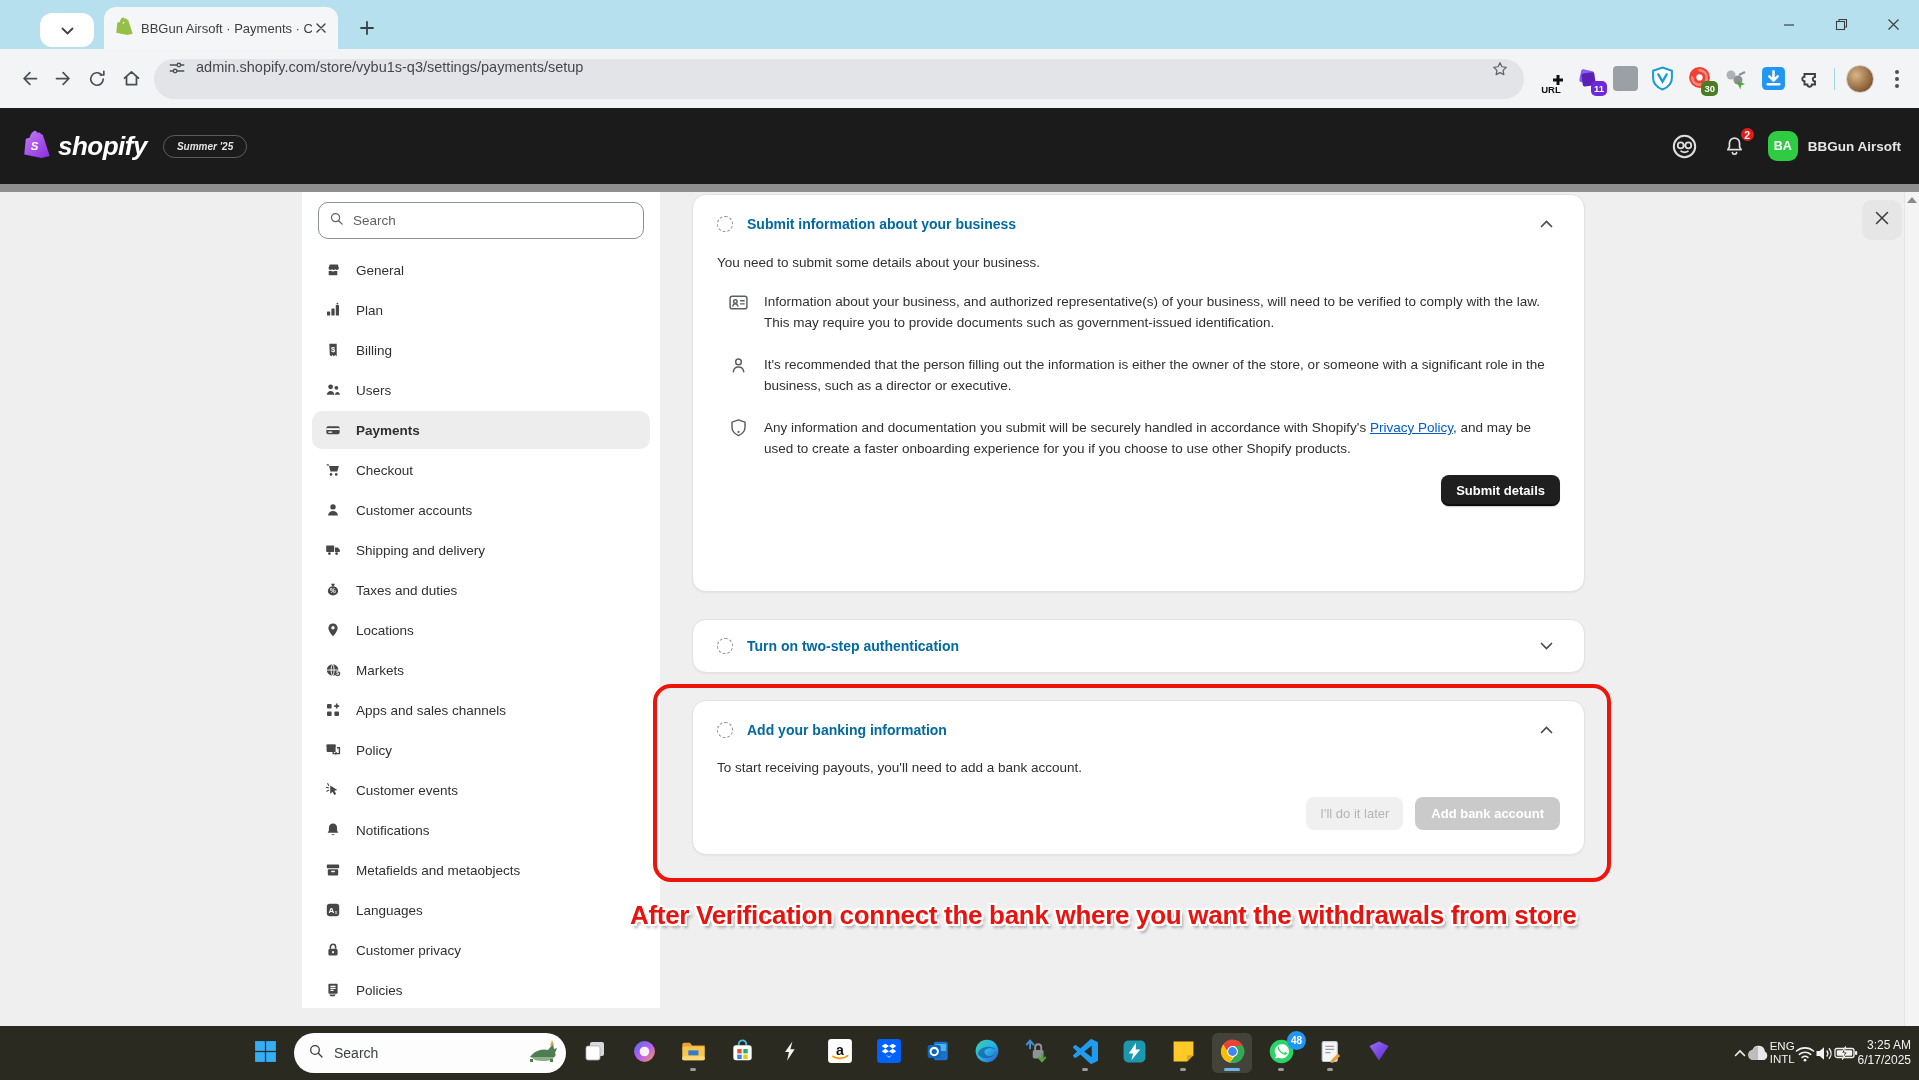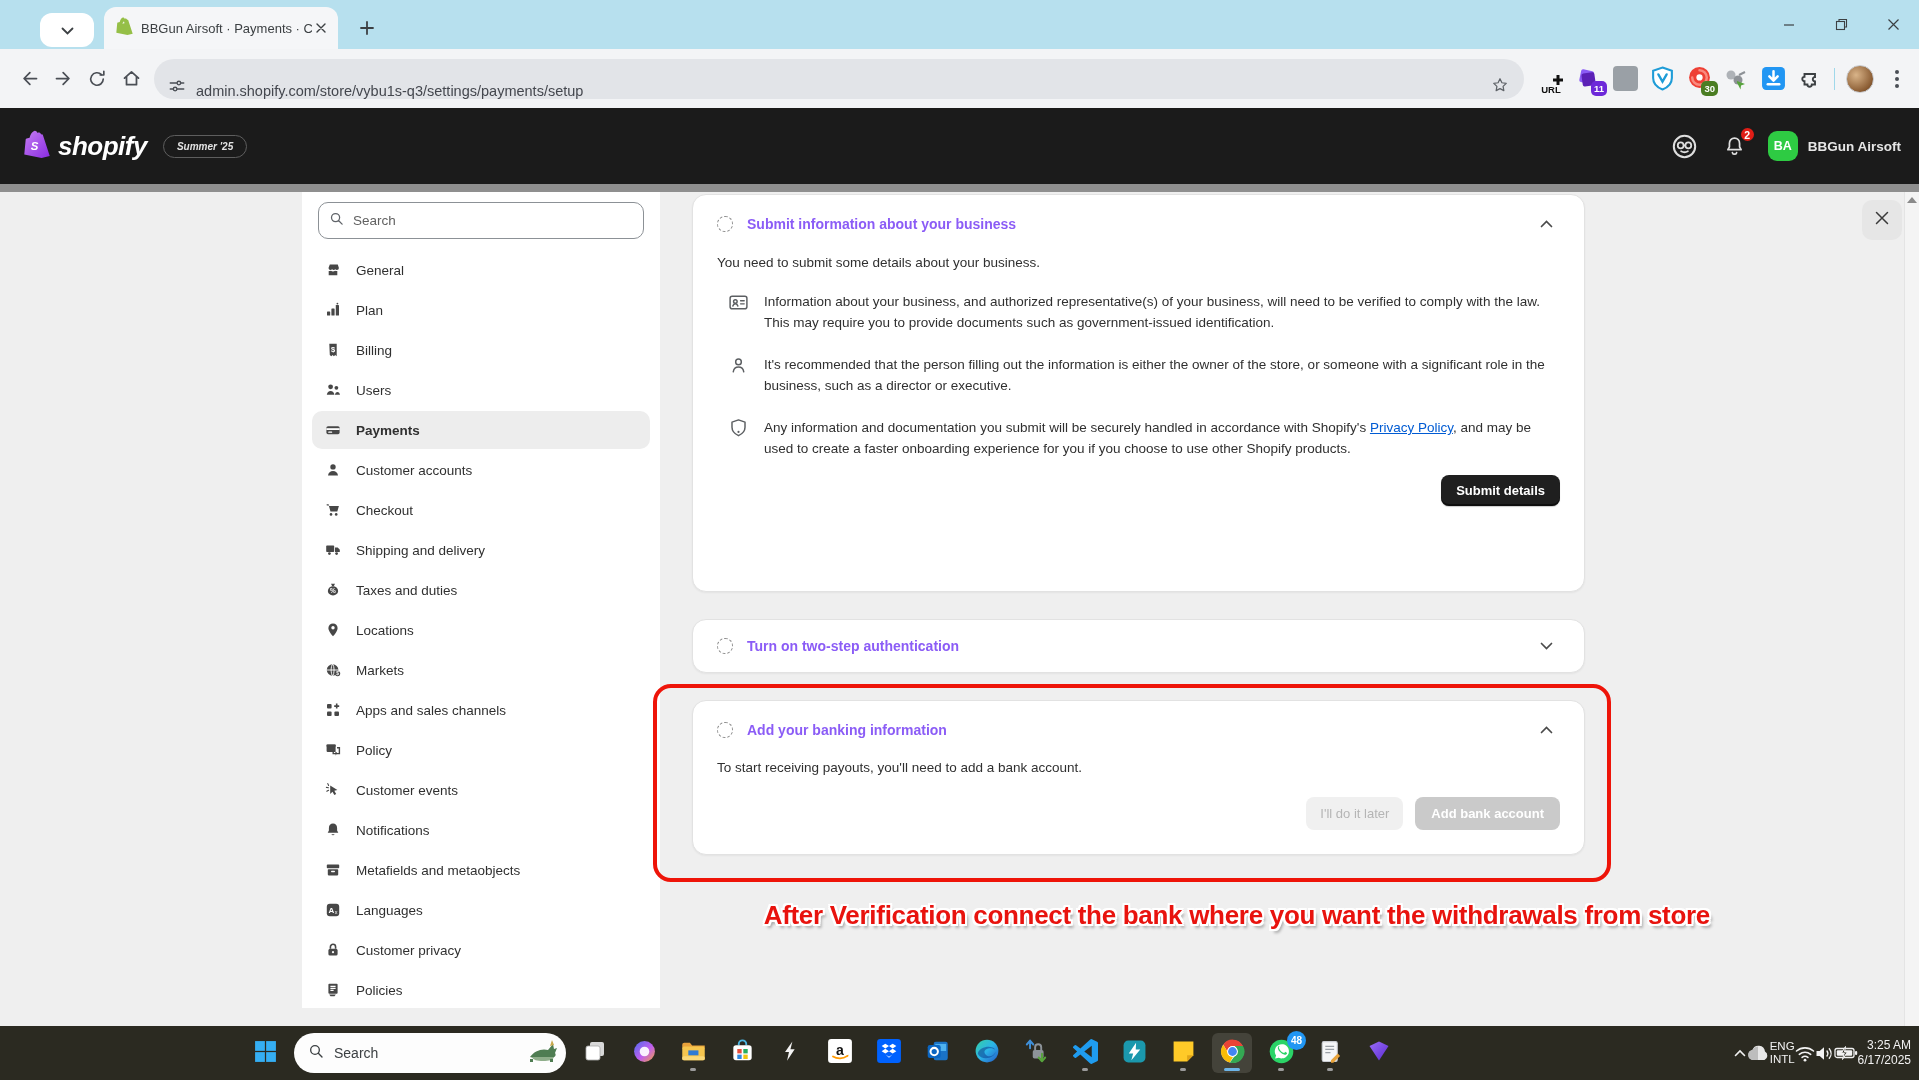--- a/index.html
+++ b/index.html
@@ -11,21 +11,21 @@
   .tab-caret-btn { position:absolute; left:40px; top:13px; width:54px; height:34px; background:#fff; border-radius:12px; display:grid; place-items:center; cursor:pointer; }
   .tab { position:absolute; left:104px; top:7px; width:234px; height:42px; background:#f5f6f8; border-radius:12px 12px 0 0; display:flex; align-items:center; padding:0 8px 0 12px; }
   .tab-title { font-size:13px; color:#3c4043; white-space:nowrap; overflow:hidden; flex:1; margin-left:8px; }
   .tab-close { width:18px; height:18px; display:grid; place-items:center; border-radius:50%; cursor:pointer; flex:none; }
   .newtab-btn { position:absolute; left:352px; top:13px; width:30px; height:30px; display:grid; place-items:center; border-radius:50%; cursor:pointer; }
   .win-controls { position:absolute; right:0; top:0; height:49px; display:flex; }
   .win-btn { width:52px; height:49px; display:grid; place-items:center; cursor:pointer; }
 
   .toolbar { position:absolute; left:0; top:49px; width:1919px; height:59px; background:#f3f4f6; display:flex; align-items:center; }
   .nav-btn { width:34px; height:34px; display:grid; place-items:center; border-radius:50%; cursor:pointer; flex:none; }
-  .omnibox { flex:1 1 auto; height:40px; background:#e2e4e8; border-radius:20px; margin-left:6px; display:flex; align-items:flex-end; padding:0 14px; min-width:0; }
+  .omnibox { flex:1 1 auto; height:40px; background:#e2e4e8; border-radius:20px; margin-left:6px; display:flex; align-items:flex-start; padding:0 14px; min-width:0; }
   .url-text { font-size:14.5px; color:#44474e; margin-left:10px; white-space:nowrap; overflow:hidden; flex:1; }
   .ext-cluster { display:flex; align-items:center; gap:11px; margin:0 10px 0 14px; flex:none; }
   .ext-item { position:relative; width:26px; height:26px; display:grid; place-items:center; cursor:pointer; }
   .ext-badge { position:absolute; right:-6px; bottom:-4px; min-width:16px; height:15px; border-radius:5px; color:#fff; font-size:9.5px; font-weight:bold; display:grid; place-items:center; padding:0 3px; }
   .ext-sep { width:1px; height:22px; background:#9fd8ea; }
   .toolbar-avatar { width:28px; height:28px; border-radius:50%; background:radial-gradient(circle at 35% 35%, #d9b489, #8a5c33 70%, #4c3016); border:1px solid #c9cbcf; cursor:pointer; }
   .menu-dots { display:flex; flex-direction:column; gap:3px; padding:4px 10px; cursor:pointer; }
   .menu-dots i { width:4px; height:4px; border-radius:50%; background:#4a4e55; }
 
   
@@ -52,41 +52,41 @@
   .side-search-text { font-size:13.5px; color:#616161; margin-left:9px; }
   .side-item { margin:0 10px 2px 10px; height:38px; border-radius:10px; display:flex; align-items:center; padding-left:13px; cursor:pointer; }
   .side-item.selected { background:#ededed; }
   .side-item .lbl { font-size:13.5px; color:#303030; margin-left:15px; }
   .side-item.selected .lbl { font-weight:bold; }
   .side-item .ic { width:16px; height:16px; flex:none; display:grid; place-items:center; }
 
   .card { position:absolute; left:692px; width:893px; background:#fff; border:1px solid #e2e2e2; border-radius:14px; box-shadow:0 1px 2px rgba(0,0,0,.05); }
   .card-head { display:flex; align-items:center; gap:14px; }
   .dashed-circle { width:16px; height:16px; border:1.6px dashed #8a8a8a; border-radius:50%; flex:none; }
-  .card-title { font-size:14px; font-weight:bold; color:#8b5cf6; }
+  .card-title { font-size:14px; font-weight:bold; color:#0369a1; }
   .chev { margin-left:auto; display:grid; place-items:center; width:28px; height:28px; cursor:pointer; }
   .intro { margin-top:17px; font-size:13.5px; color:#303030; }
   .bullet { display:flex; gap:15px; margin-top:21px; padding-left:10px; }
   .bullet .bic { flex:none; width:22px; display:flex; justify-content:center; padding-top:1px; }
   .bullet p { font-size:13.5px; line-height:21px; color:#303030; max-width:795px; }
   .bullet a { color:#005bd3; text-decoration:underline; cursor:pointer; }
   .card-actions { display:flex; justify-content:flex-end; gap:12px; margin-top:16px; }
   .btn { border:none; border-radius:8px; font-family:inherit; font-size:13px; cursor:pointer;text-align:center; }
   .btn-dark { background:#1f1f1f; color:#fff; font-weight:bold; padding:8px 15px; box-shadow:inset 0 -2px 0 rgba(0,0,0,.55), 0 1px 1px rgba(0,0,0,.2); }
   .btn-ghost-disabled { background:#f0f0f0; color:#b5b5b5; padding:8px 14px; }
   .btn-primary-disabled { background:#cacaca; color:#fff; font-weight:bold; padding:9px 16px; }
   #card-business { top:2px; height:398px; padding:15px 24px; }
   #card-twostep { top:427px; height:54px; padding:0 24px; display:flex; align-items:center; }
   #card-twostep .card-head { flex:1; }
   #card-banking { top:508px; height:155px; padding:15px 24px; }
   #card-banking .body-text { margin-top:16px; font-size:13.5px; color:#303030; }
   #card-banking .card-actions { margin-top:22px; }
 
   .red-box { position:absolute; left:653px; top:492px; width:958px; height:198px; border:4px solid #ee1409; border-radius:18px; pointer-events:none; }
-  .annotation-text { position:absolute; left:630px; top:708px; width:1080px; text-align:right; font-size:26px; font-weight:bold; color:#e8130e; letter-spacing:-.3px;
+  .annotation-text { position:absolute; left:630px; top:708px; width:1080px; text-align:left; font-size:26px; font-weight:bold; color:#e8130e; letter-spacing:-.3px;
       text-shadow:-2px -2px 0 #fff, 2px -2px 0 #fff, -2px 2px 0 #fff, 2px 2px 0 #fff, -2px 0 0 #fff, 2px 0 0 #fff, 0 -2px 0 #fff, 0 2px 0 #fff, 3px 4px 3px rgba(0,0,0,.3); }
   .close-btn { position:absolute; left:1862px; top:8px; width:40px; height:40px; background:#e6e6e6; border-radius:10px; display:grid; place-items:center; cursor:pointer; }
   .scrollbar { position:absolute; left:1904px; top:0; width:15px; height:834px; background:#f4f4f4; border-left:1px solid #e4e4e4; }
   .scroll-arrow { margin:5px auto 0 auto; width:0; height:0; border-left:5px solid transparent; border-right:5px solid transparent; border-bottom:6px solid #8a8a8a; }
 
   
   .taskbar { position:absolute; left:0; top:1026px; width:1919px; height:54px; background:#2b2a21; }
   .tb-apps { position:absolute; left:245px; top:0; height:54px; display:flex; align-items:center; gap:9px; }
   .tb-cell { position:relative; width:40px; height:40px; border-radius:6px; display:grid; place-items:center; cursor:pointer; }
   .tb-cell.active { background:#44433a; }
@@ -350,35 +350,35 @@
                 <rect x="1.4" y="4.2" width="13.2" height="8" rx="1.6" fill="#474747"></rect>
                 <rect x="1.4" y="6.2" width="13.2" height="1.8" fill="#fff"></rect>
                 <rect x="3.2" y="9.6" width="4" height="1.2" rx=".6" fill="#fff"></rect>
               </svg>
             </span>
             <span class="lbl">Payments</span>
           </div>
           <div class="side-item">
             <span class="ic">
               <svg width="16" height="16" viewBox="0 0 16 16" fill="#474747">
-                <circle cx="8" cy="4.9" r="2.7"></circle>
-                <path d="M3 13.6c.4-3 2.3-4.6 5-4.6s4.6 1.6 5 4.6z"></path>
-              </svg>
-            </span>
-            <span class="lbl">Customer accounts</span>
-          </div>
-          <div class="side-item">
-            <span class="ic">
-              <svg width="16" height="16" viewBox="0 0 16 16" fill="#474747">
                 <path d="M1.6 2.2h2l.6 1.9h9.7l-1.6 5.4H5.5L3.8 3.6h-2z"></path>
                 <circle cx="6" cy="12.4" r="1.3"></circle>
                 <circle cx="11.2" cy="12.4" r="1.3"></circle>
               </svg>
             </span>
             <span class="lbl">Checkout</span>
+          </div>
+          <div class="side-item">
+            <span class="ic">
+              <svg width="16" height="16" viewBox="0 0 16 16" fill="#474747">
+                <circle cx="8" cy="4.9" r="2.7"></circle>
+                <path d="M3 13.6c.4-3 2.3-4.6 5-4.6s4.6 1.6 5 4.6z"></path>
+              </svg>
+            </span>
+            <span class="lbl">Customer accounts</span>
           </div>
           <div class="side-item">
             <span class="ic">
               <svg width="16" height="16" viewBox="0 0 16 16" fill="#474747">
                 <rect x="1.2" y="3.6" width="8" height="6.4" rx=".8"></rect>
                 <path d="M10 5.6h2.7l2.1 2.2v2.2H10z"></path>
                 <circle cx="4.4" cy="11.6" r="1.4"></circle>
                 <circle cx="11.6" cy="11.6" r="1.4"></circle>
               </svg>
             </span>

